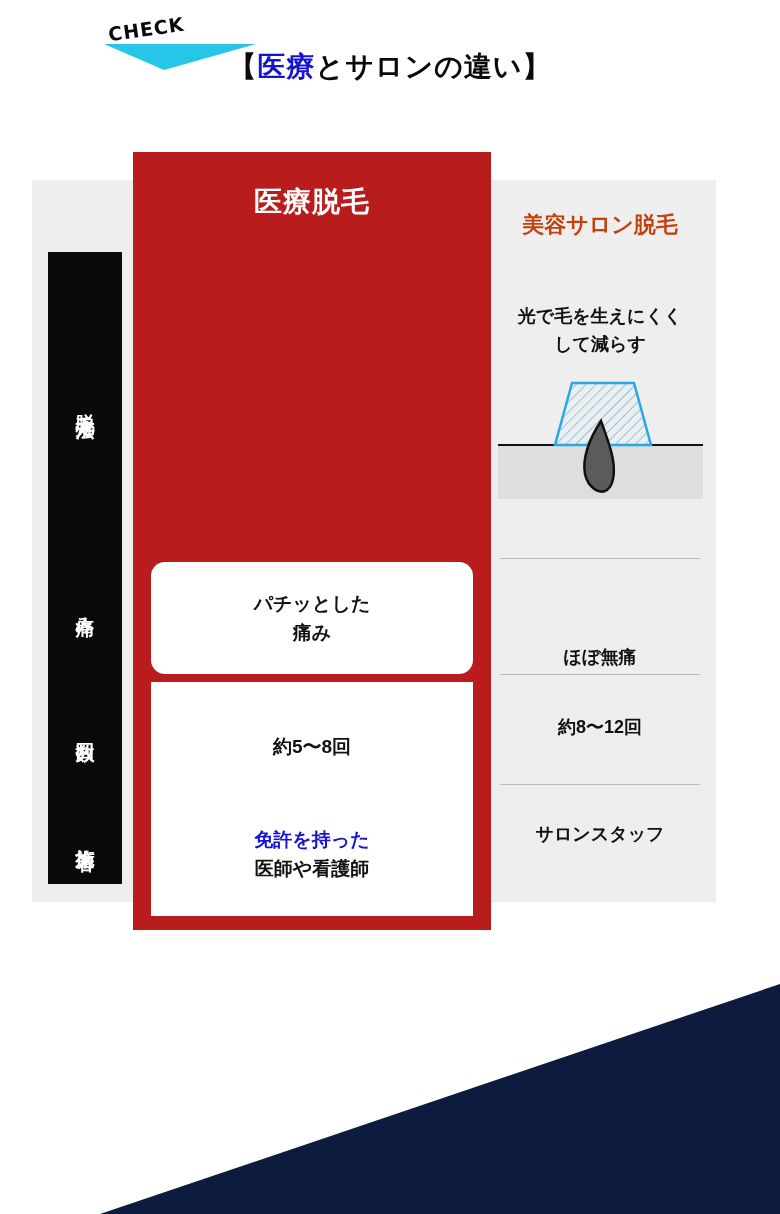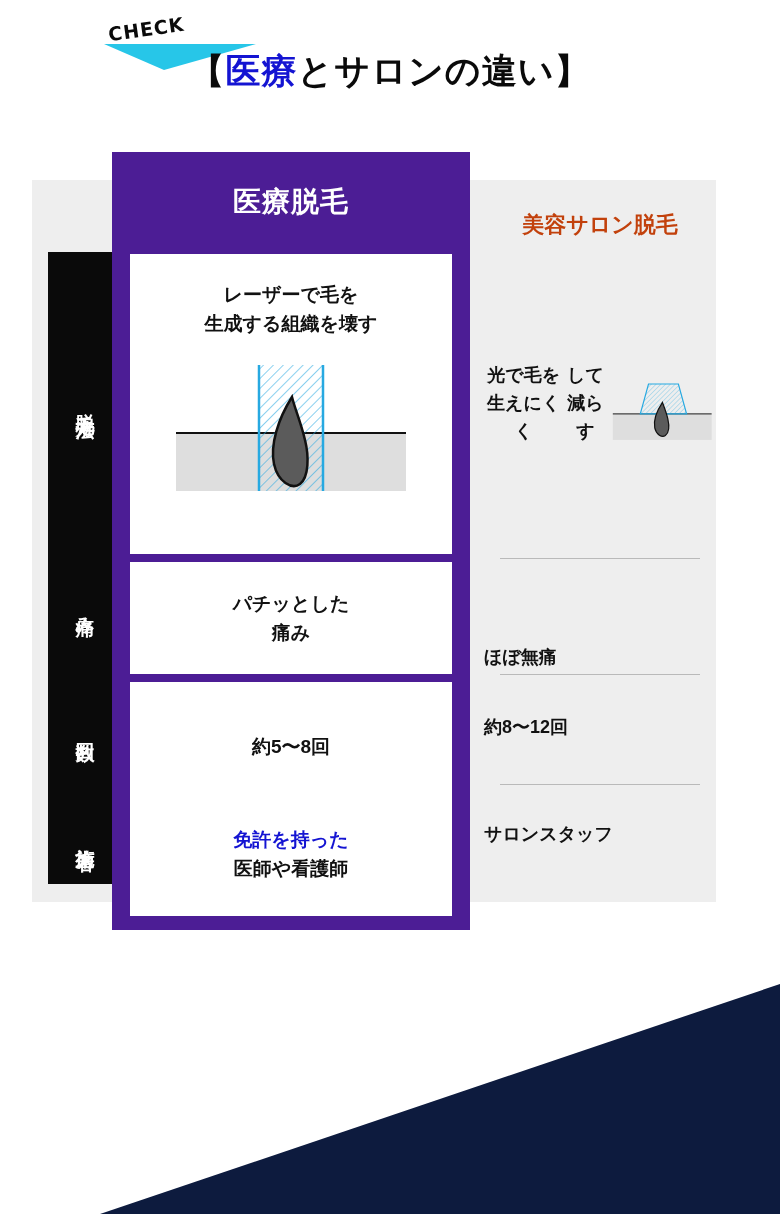--- a/index.html
+++ b/index.html
@@ -19,21 +19,21 @@
     font-size: 19px; font-weight: 700; letter-spacing: 1px;
     color: #0a0a0a; transform: rotate(-8deg);
   }
   .check-arrow {
     position: absolute; left: 104px; top: 44px;
     width: 152px; height: 26px;
   }
   .title {
     position: absolute; left: 0; top: 48px; width: 780px;
     text-align: center;
-    font-size: 35px; font-weight: 700; color: #0a0a0a;
+    font-size: 28px; font-weight: 700; color: #0a0a0a;
     letter-spacing: 1px;
   }
   .title .bracket { color: #0a0a0a; }
   .title .hl { color: #1414d2; }
 
   
   .table-zone { position: absolute; left: 32px; top: 180px; width: 684px; height: 722px; }
   .grey-panel {
     position: absolute; left: 0; top: 0; width: 684px; height: 722px;
     background: #eeeeee;
@@ -56,54 +56,54 @@
   .rl-3 { top: 608px; height: 96px;  }
 
   
   .salon-head {
     position: absolute; left: 452px; top: 18px; width: 232px; height: 54px;
     display: flex; align-items: center; justify-content: center;
     font-size: 22px; font-weight: 700; color: #c2410c;
   }
   .salon-cell {
     position: absolute; left: 452px; width: 232px;
-    display: flex; flex-direction: row; align-items: center; justify-content: flex-start;
+    display: flex; flex-direction: column; align-items: center; justify-content: center;
     text-align: center; font-size: 18px; font-weight: 700; color: #111;
     line-height: 1.55;
   }
   .sc-0 { top: 76px;  height: 296px; }
   .sc-1 { top: 378px; height: 112px; margin-top: 44px; }
   .sc-2 { top: 496px; height: 104px; }
   .sc-3 { top: 606px; height: 98px;  }
   .salon-sep {
     position: absolute; left: 468px; width: 200px; height: 1px; background: #b9b9b9;
   }
   .ss-1 { top: 378px; }
   .ss-2 { top: 494px; }
   .ss-3 { top: 604px; }
 
   
   .medical-col {
-    position: absolute; left: 80px; top: -28px; width: 358px; height: 778px;
-    background: #4c1d95;
+    position: absolute; left: 101px; top: -28px; width: 358px; height: 778px;
+    background: #b91c1c;
   }
   .medical-head {
     position: absolute; left: 0; top: 0; width: 358px; height: 100px;
     display: flex; align-items: center; justify-content: center;
     color: #ffffff; font-size: 28px; font-weight: 700; letter-spacing: 1px;
   }
   .medical-cell {
     position: absolute; left: 18px; width: 322px;
     background: #ffffff;
     display: flex; flex-direction: column; align-items: center;
     text-align: center; font-size: 19px; font-weight: 700; color: #111;
     line-height: 1.55;
   }
   .mc-0 { top: 102px; height: 300px; justify-content: flex-start; padding-top: 26px; }
-  .mc-1 { top: 410px; height: 112px; justify-content: center; }
+  .mc-1 { top: 410px; height: 112px; justify-content: center; border-radius: 14px; }
   .mc-2 { top: 530px; height: 130px; justify-content: center; }
   .mc-3 { top: 640px; height: 124px; justify-content: center; }
   .mc-3 .accent { color: #1414d2; }
 
   
   .hair-fig { position: relative; margin-top: 14px; }
   .hair-fig.med { width: 250px; height: 150px; }
   .hair-fig.sal { width: 225px; height: 132px; }
 
   
@@ -161,37 +161,20 @@
     <div class="salon-cell sc-2">
       <span>約8〜12回</span>
     </div>
     <div class="salon-cell sc-3">
       <span>サロンスタッフ</span>
     </div>
 
     <div class="medical-col">
       <div class="medical-head">医療脱毛</div>
 
-      <div class="medical-cell mc-0">
-        <span>レーザーで毛を</span>
-        <span>生成する組織を壊す</span>
-        <svg class="hair-fig med" viewBox="0 0 250 150">
-          <rect x="10" y="80" width="230" height="58" fill="#dedede"></rect>
-          <line x1="10" y1="80" x2="240" y2="80" stroke="#111" stroke-width="2"></line>
-          <defs>
-            <pattern id="hatchM" width="7" height="7" patternTransform="rotate(45)" patternUnits="userSpaceOnUse">
-              <line x1="0" y1="0" x2="0" y2="7" stroke="#27a9e1" stroke-width="1.1"></line>
-            </pattern>
-          </defs>
-          <rect x="93" y="12" width="64" height="126" fill="url(#hatchM)"></rect>
-          <line x1="93" y1="12" x2="93" y2="138" stroke="#27a9e1" stroke-width="2.5"></line>
-          <line x1="157" y1="12" x2="157" y2="138" stroke="#27a9e1" stroke-width="2.5"></line>
-          <path d="M126 44 C112 66 104 92 108 111 C112 129 126 137 134 131 C143 124 143 103 139 87 C135 70 129 56 126 44 Z" fill="#5b5b5b" stroke="#111" stroke-width="2.5"></path>
-        </svg>
-      </div>
 
       <div class="medical-cell mc-1">
         <span>パチッとした</span>
         <span>痛み</span>
       </div>
 
       <div class="medical-cell mc-2">
         <span>約5〜8回</span>
       </div>
 

